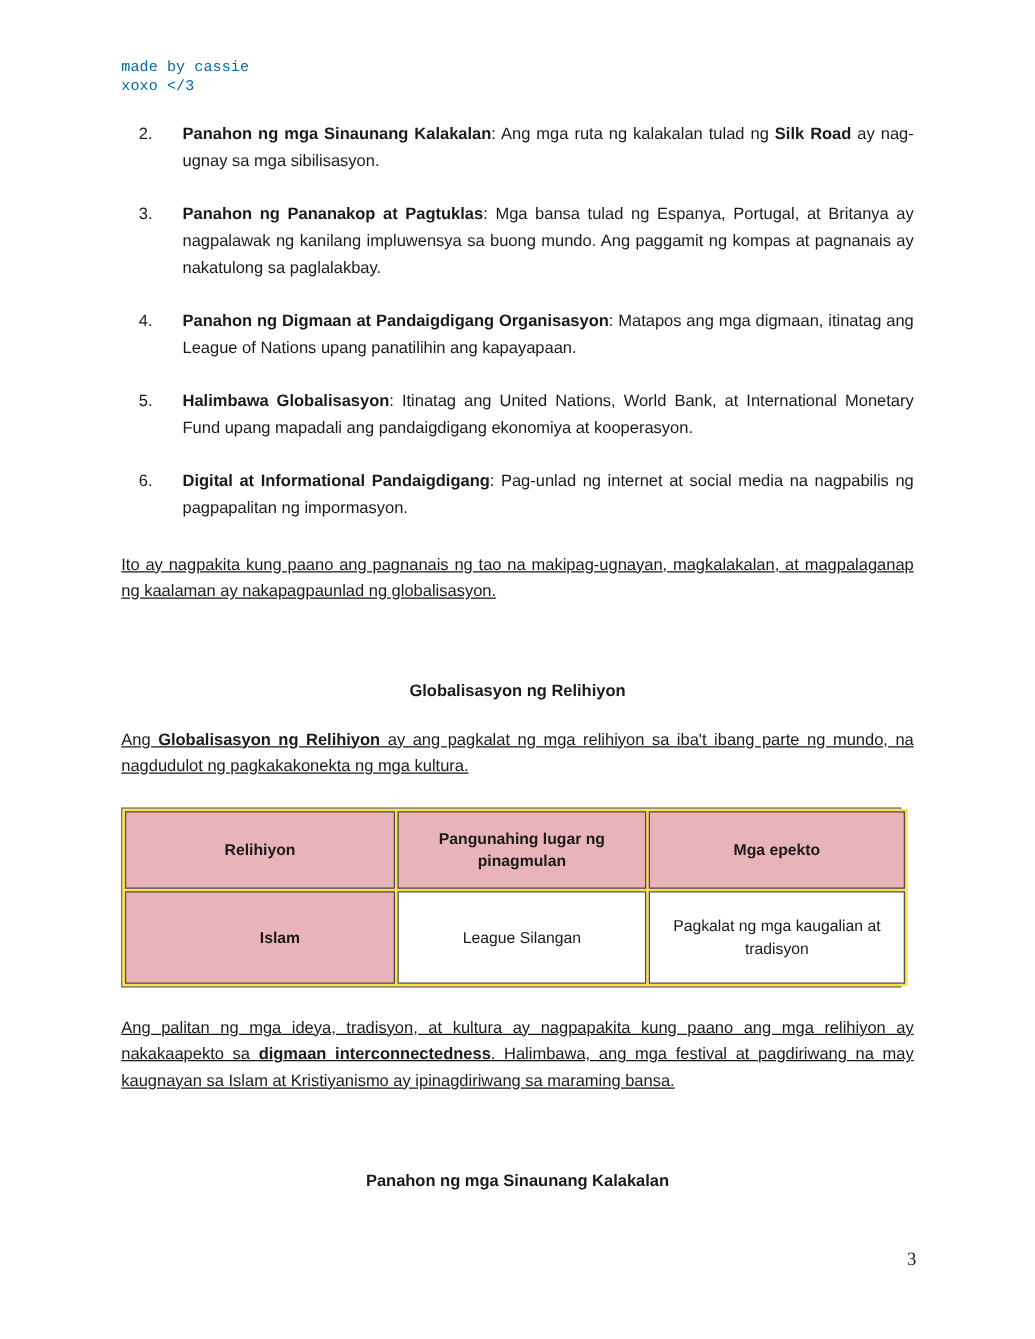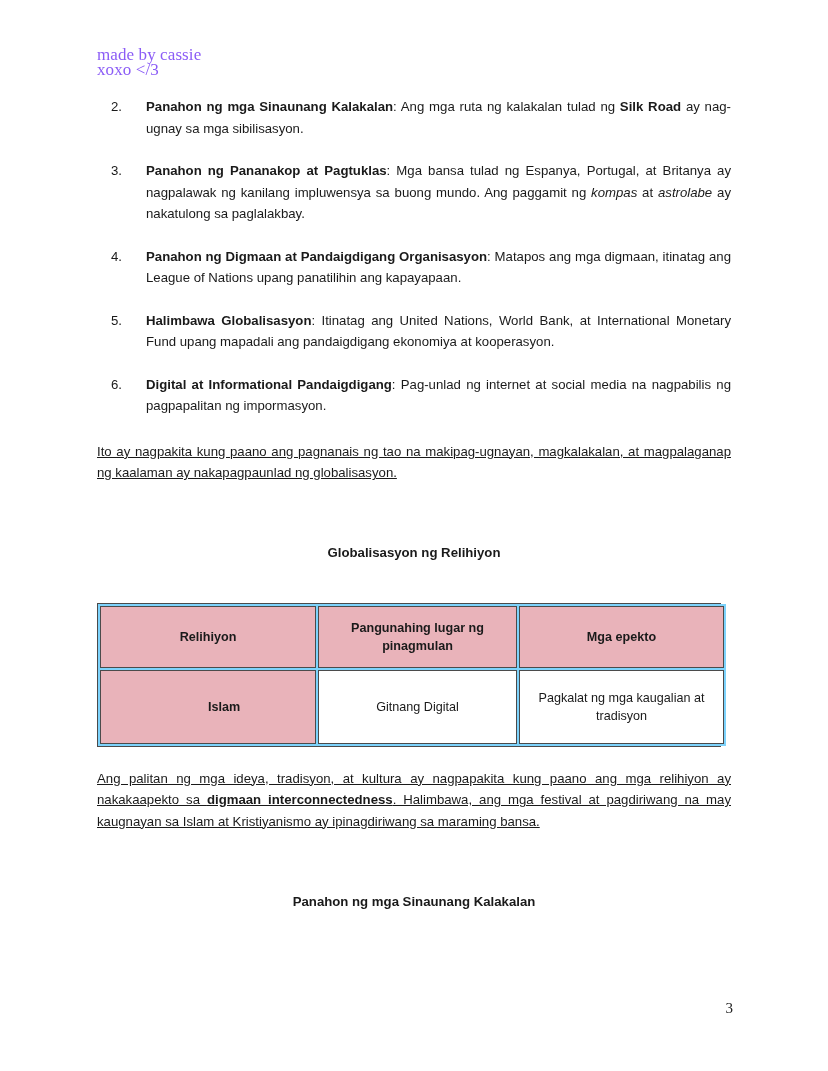--- a/index.html
+++ b/index.html
@@ -20,24 +20,24 @@
     position: absolute;
     inset: 0;
     background: #fff;
   }
 
   
   .watermark {
     position: absolute;
     left: 97px;
     top: 47px;
-    font-family: Liberation Serif, serif;
-    font-size: 17px;
+    font-family: Liberation Mono, monospace;
+    font-size: 12px;
     line-height: 15px;
-    color: #8b5cf6;
+    color: #0369a1;
     letter-spacing: .1px;
   }
   .watermark div { white-space: pre; }
 
   
   .content {
     position: absolute;
     left: 97px;
     top: 96px;
     width: 634px;
@@ -61,21 +61,21 @@
   ol.numlist > li:last-child { margin-bottom: 0; }
   ol.numlist > li .num {
     position: absolute;
     left: 14px;
     top: 0;
     width: 26px;
     text-align: left;
     font-size: 13.2px;
   }
   .lead { font-weight: bold; }
-  .ital { font-style: italic; }
+  .ital { }
 
   
   p.para {
     margin: 0;
     font-size: 13.2px;
     line-height: 21.5px;
     text-align: justify;
     text-justify: inter-word;
     text-decoration: underline;
   }
@@ -89,21 +89,21 @@
     line-height: 20px;
   }
 
   
   table.reltable {
     border-collapse: separate;
     border-spacing: 2px;
     width: 622px;
     margin: 0;
     table-layout: fixed;
-    background: #7dd3fc;
+    background: #fde047;
   }
   table.reltable td {
     border: 1.3px solid #4b4b4b;
     padding: 7px 8px;
     text-align: center;
     vertical-align: middle;
     font-size: 12.6px;
     line-height: 18px;
     background: #ffffff;
   }
@@ -153,21 +153,21 @@
 
   <div class="content">
 
     <ol class="numlist">
 
       <li>
         <span class="num">2.</span><span class="lead">Panahon ng mga Sinaunang Kalakalan</span><span>: Ang mga ruta ng kalakalan tulad ng </span><span class="lead">Silk Road</span><span> ay nag-ugnay sa mga sibilisasyon.</span>
       </li>
 
       <li>
-        <span class="num">3.</span><span class="lead">Panahon ng Pananakop at Pagtuklas</span><span>: Mga bansa tulad ng Espanya, Portugal, at Britanya ay nagpalawak ng kanilang impluwensya sa buong mundo. Ang paggamit ng </span><span class="ital">kompas</span><span> at </span><span class="ital">astrolabe</span><span> ay nakatulong sa paglalakbay.</span>
+        <span class="num">3.</span><span class="lead">Panahon ng Pananakop at Pagtuklas</span><span>: Mga bansa tulad ng Espanya, Portugal, at Britanya ay nagpalawak ng kanilang impluwensya sa buong mundo. Ang paggamit ng </span><span class="ital">kompas</span><span> at </span><span class="ital">pagnanais</span><span> ay nakatulong sa paglalakbay.</span>
       </li>
 
       <li>
         <span class="num">4.</span><span class="lead">Panahon ng Digmaan at Pandaigdigang Organisasyon</span><span>: Matapos ang mga digmaan, itinatag ang League of Nations upang panatilihin ang kapayapaan.</span>
       </li>
 
       <li>
         <span class="num">5.</span><span class="lead">Halimbawa Globalisasyon</span><span>: Itinatag ang United Nations, World Bank, at International Monetary Fund upang mapadali ang pandaigdigang ekonomiya at kooperasyon.</span>
       </li>
 
@@ -180,41 +180,42 @@
     <div style="height:24px"></div>
 
     <p class="para">Ito ay nagpakita kung paano ang pagnanais ng tao na makipag-ugnayan, magkalakalan, at magpalaganap ng kaalaman ay nakapagpaunlad ng globalisasyon.</p>
 
     <div style="height:59px"></div>
 
     <div class="center-head">Globalisasyon ng Relihiyon</div>
 
     <div style="height:18px"></div>
 
+    <p class="para"><span>Ang </span><b>Globalisasyon ng Relihiyon</b><span> ay ang pagkalat ng mga relihiyon sa iba't ibang parte ng mundo, na nagdudulot ng pagkakakonekta ng mga kultura.</span></p>
 
     <div style="height:22px"></div>
 
     <div class="table-wrap">
       <table class="reltable">
         <colgroup>
           <col class="c1">
             <col class="c2">
             <col class="c3">
         </colgroup>
         <thead>
           <tr>
             <td>Relihiyon</td>
             <td>Pangunahing lugar ng pinagmulan</td>
             <td>Mga epekto</td>
           </tr>
         </thead>
         <tbody>
           <tr>
             <td class="pink">Islam</td>
-            <td>Gitnang Digital</td>
+            <td>League Silangan</td>
             <td>Pagkalat ng mga kaugalian at tradisyon</td>
           </tr>
         </tbody>
       </table>
     </div>
 
     <div style="height:21px"></div>
 
     <p class="para"><span>Ang palitan ng mga ideya, tradisyon, at kultura ay nagpapakita kung paano ang mga relihiyon ay nakakaapekto sa </span><b>digmaan interconnectedness</b><span>. Halimbawa, ang mga festival at pagdiriwang na may kaugnayan sa Islam at Kristiyanismo ay ipinagdiriwang sa maraming bansa.</span></p>
 

